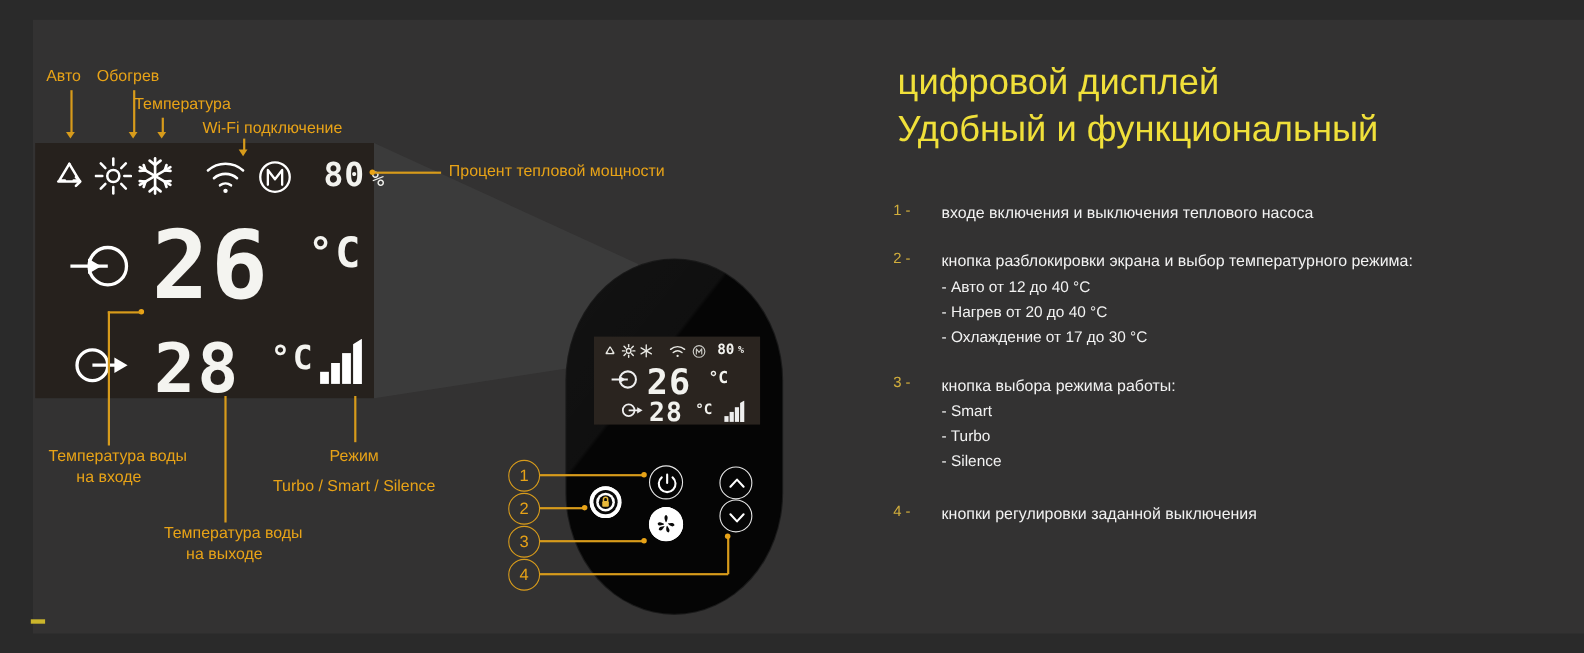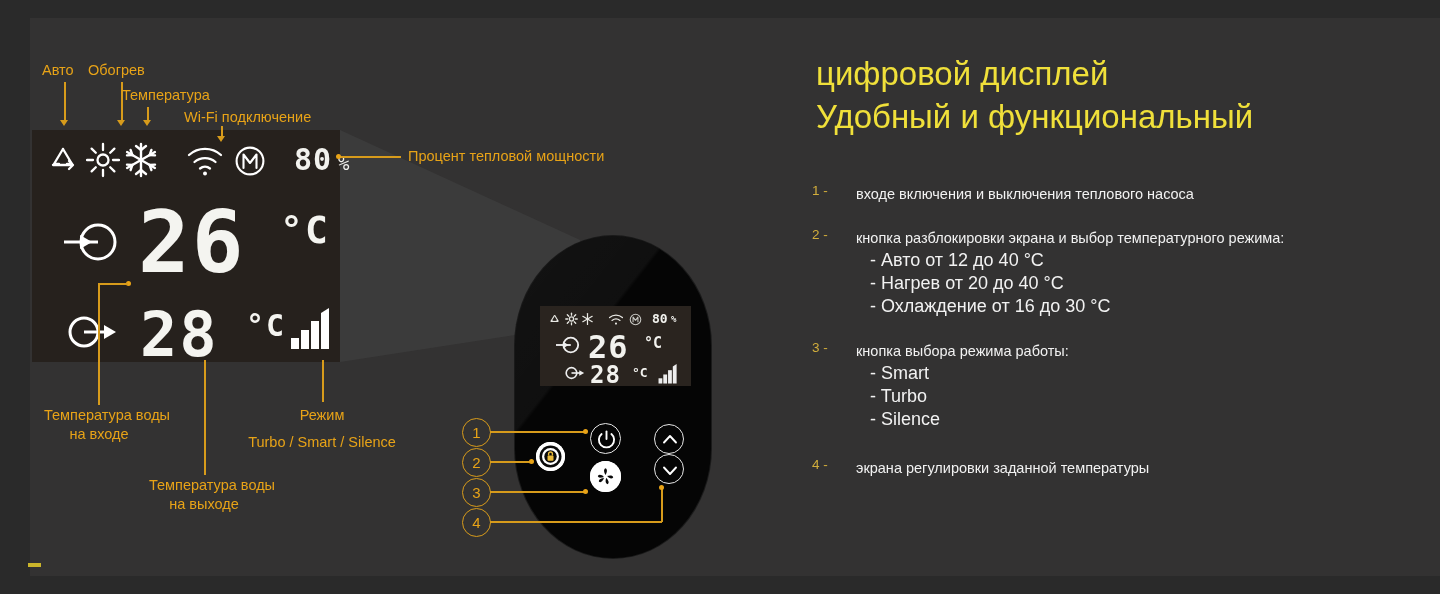--- a/index.html
+++ b/index.html
@@ -49,21 +49,21 @@
            border:1.7px solid #d79b1b;color:#e8a317;font-size:15px;
            display:flex;align-items:center;justify-content:center;}
 
   
   .title{position:absolute;left:816px;top:52px;width:560px;color:#f0e03a;
          font-size:33px;line-height:43px;font-weight:400;}
   .list{position:absolute;left:812px;top:183px;width:580px;}
   .row{position:relative;margin-bottom:3px;}
   .num{position:absolute;left:0;top:0;color:#d2ae3c;font-size:13.5px;}
   .row-txt{margin-left:44px;color:#f2f2f2;font-size:14.5px;line-height:22px;}
-  .sub{margin-left:58px;color:#f2f2f2;font-size:18px;line-height:23px;}
+  .sub{margin-left:44px;color:#f2f2f2;font-size:14px;line-height:23px;}
   .accent-bar{position:absolute;left:28px;top:563px;width:13px;height:4px;background:#cbb52b;}
 </style>
 </head>
 <body>
 
 <div id="root">
 
   <div class="frame-left"></div>
   <div class="content-area"></div>
   <div class="accent-bar"></div>
@@ -329,30 +329,30 @@
     <div class="row" style="margin-bottom:22px">
       <span class="num">1 -</span>
       <div class="row-txt">входе включения и выключения теплового насоса</div>
     </div>
 
     <div class="row" style="margin-bottom:22px">
       <span class="num">2 -</span>
       <div class="row-txt">кнопка разблокировки экрана и выбор температурного режима:</div>
       <div class="sub">- Авто от 12 до 40 °C</div>
       <div class="sub">- Нагрев от 20 до 40 °C</div>
-      <div class="sub">- Охлаждение от 16 до 30 °C</div>
+      <div class="sub">- Охлаждение от 17 до 30 °C</div>
     </div>
 
     <div class="row" style="margin-bottom:26px">
       <span class="num">3 -</span>
       <div class="row-txt">кнопка выбора режима работы:</div>
       <div class="sub">- Smart</div>
       <div class="sub">- Turbo</div>
       <div class="sub">- Silence</div>
     </div>
 
     <div class="row">
       <span class="num">4 -</span>
-      <div class="row-txt">экрана регулировки заданной температуры</div>
+      <div class="row-txt">кнопки регулировки заданной выключения</div>
     </div>
   </div>
 
 </div>
 
 </body></html>

